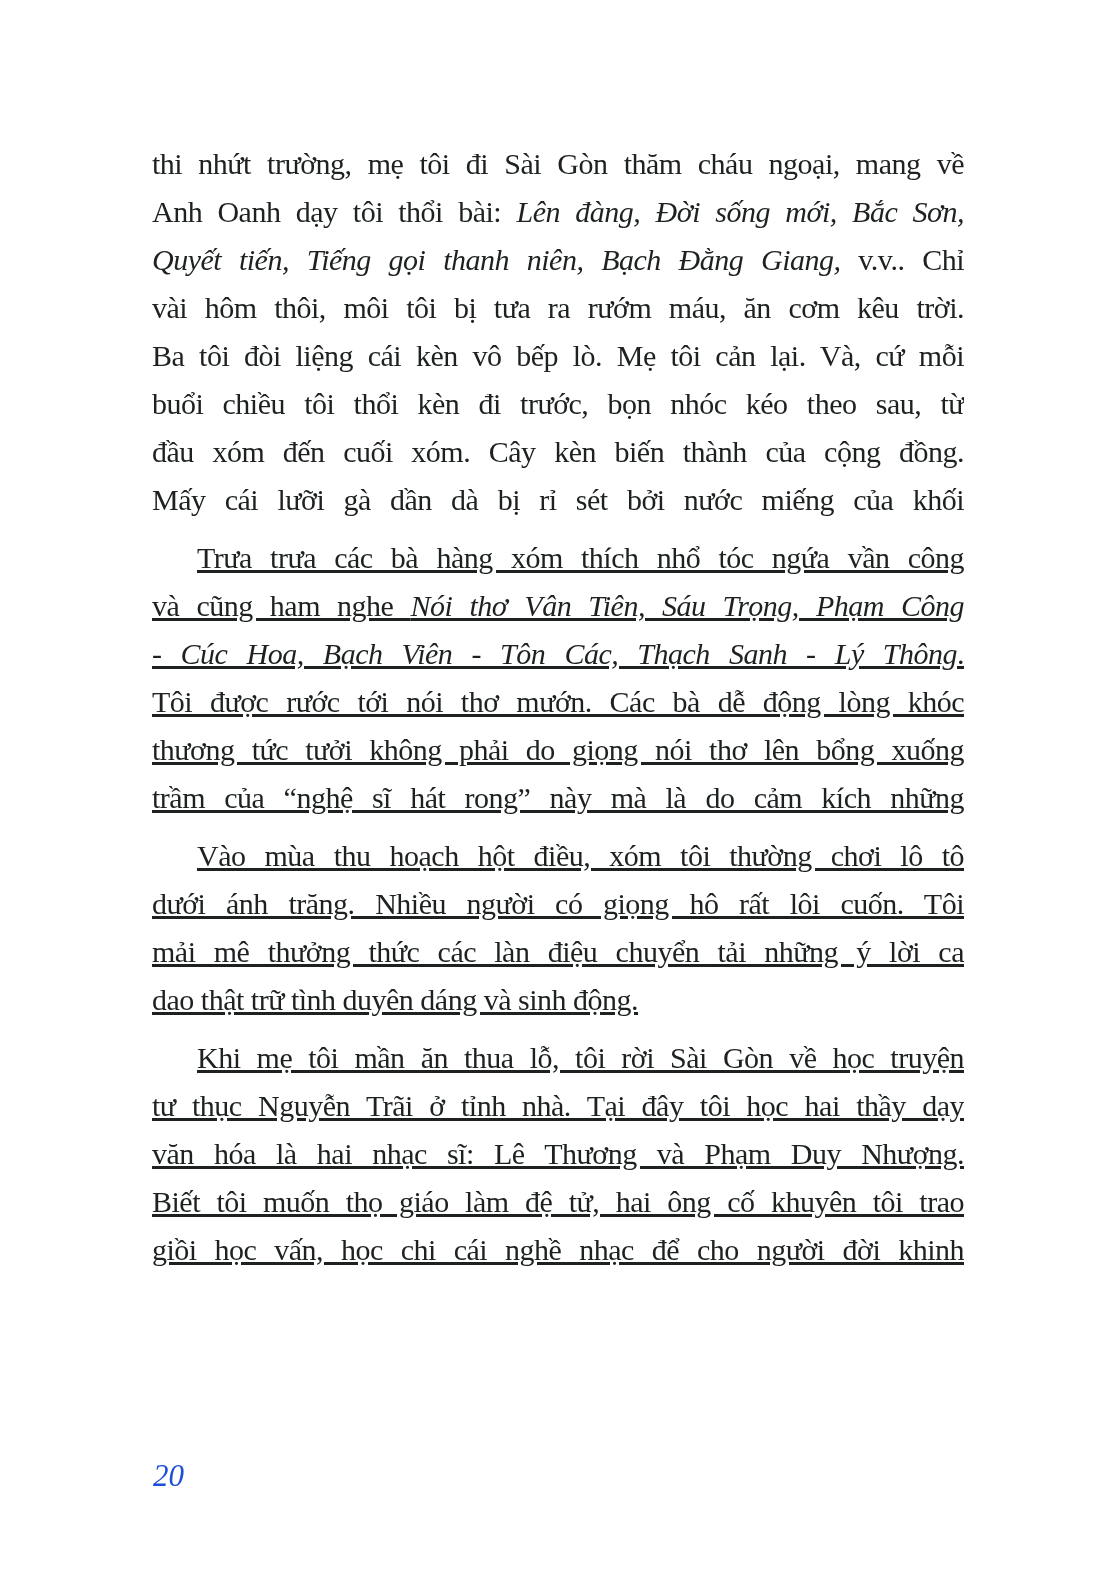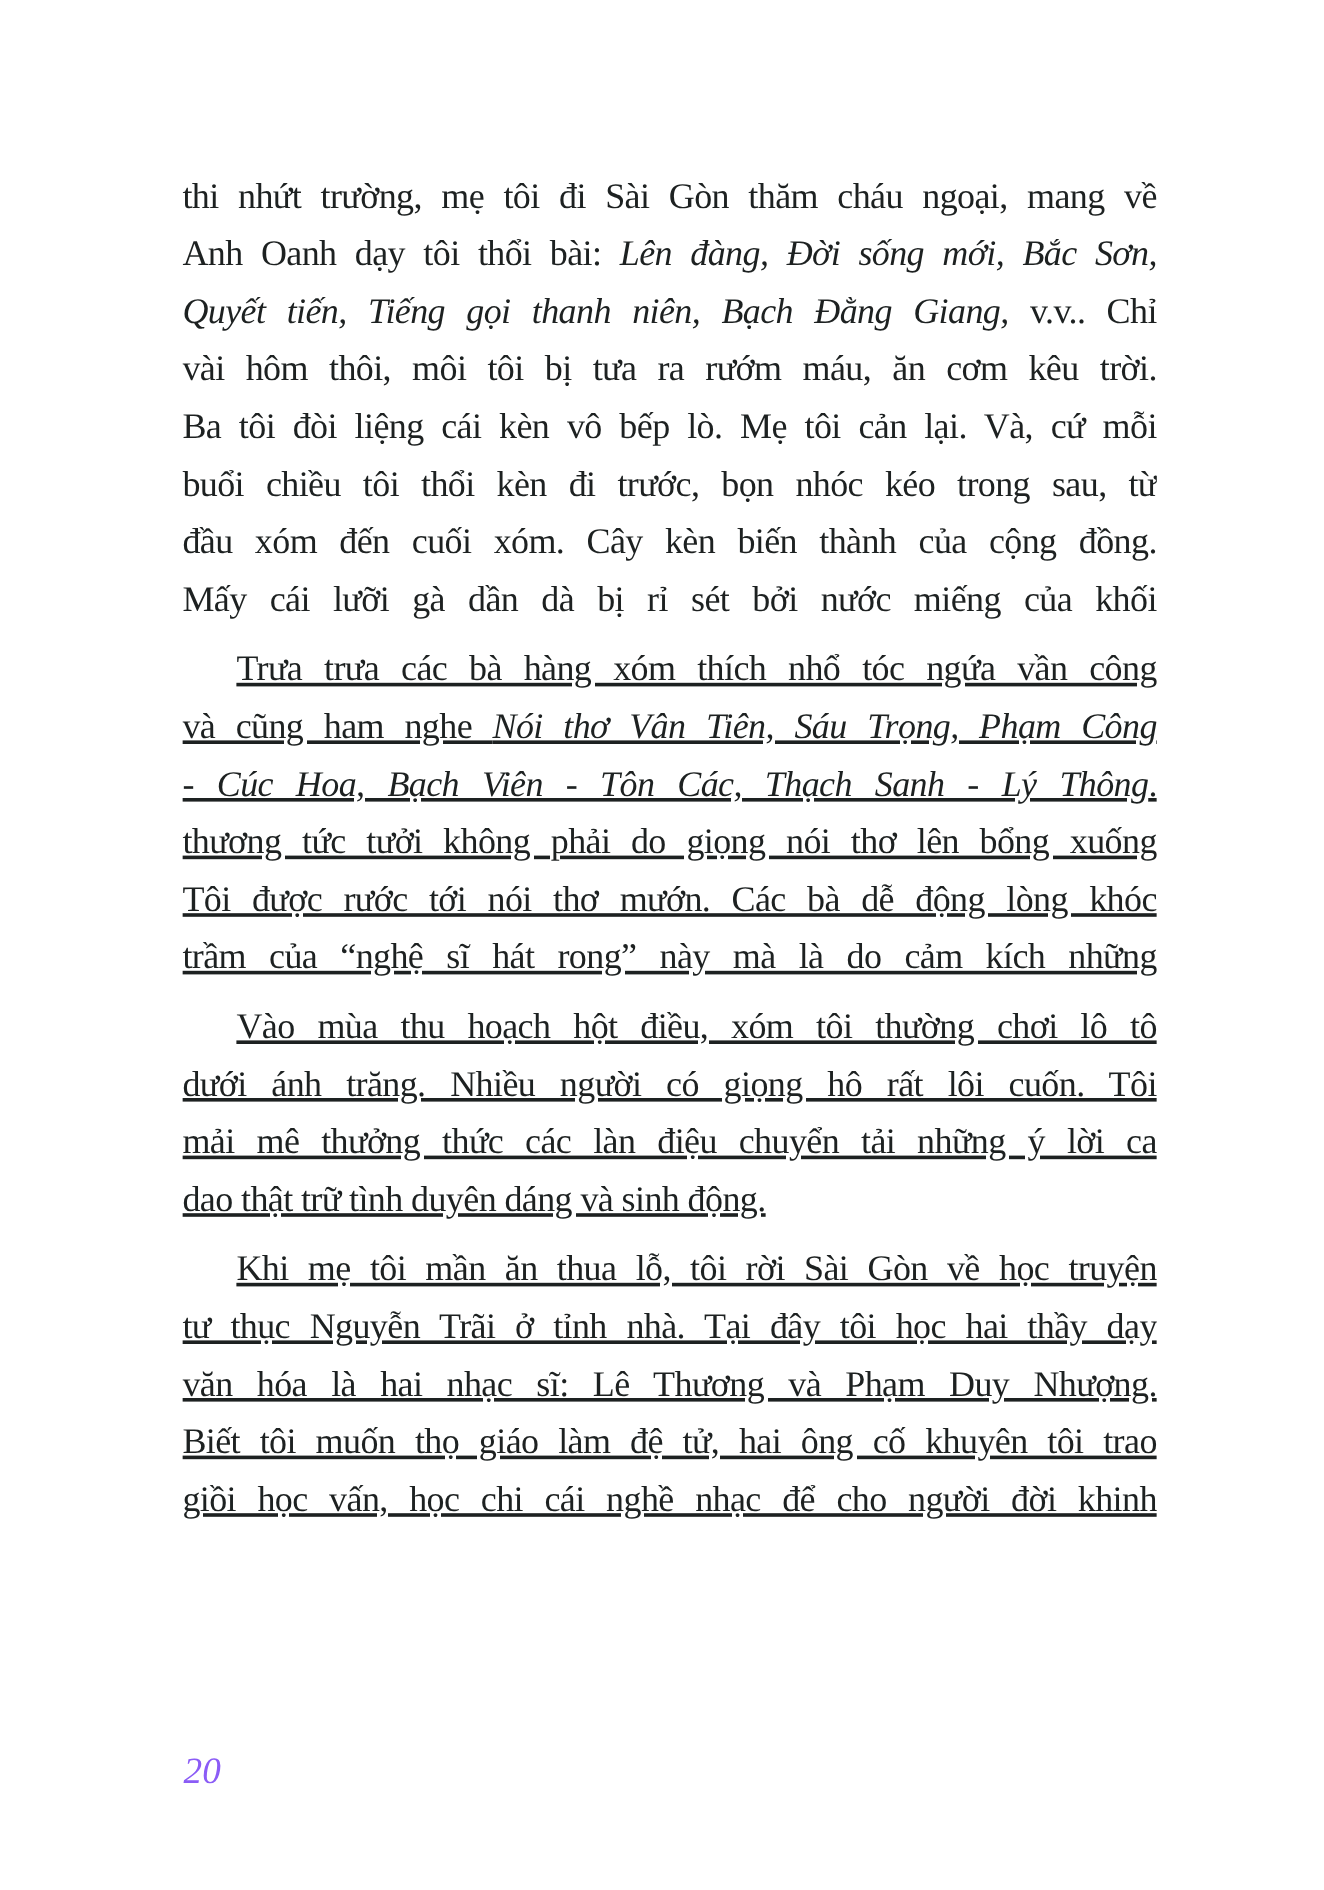--- a/index.html
+++ b/index.html
@@ -41,44 +41,44 @@
   }
   .line.indent { text-indent: 45px; }
   .it { font-style: italic; }
   .page-number {
     position: absolute;
     left: 153px;
     top: 1452px;
     font-size: 31px;
     line-height: 48px;
     font-style: italic;
-    color: #8b5cf6;
+    color: #1d4ed8;
   }
 </style>
 </head>
 <body>
 
 <div class="page">
   <div class="text-block">
       <div class="para">
         <div class="line"><span>thi nhứt trường, mẹ tôi đi Sài Gòn thăm cháu ngoại, mang về</span></div>
         <div class="line"><span>Anh Oanh dạy tôi thổi bài: </span><span class="it">Lên đàng, Đời sống mới, Bắc Sơn,</span></div>
         <div class="line"><span class="it">Quyết tiến, Tiếng gọi thanh niên, Bạch Đằng Giang,</span><span> v.v.. Chỉ</span></div>
         <div class="line"><span>vài hôm thôi, môi tôi bị tưa ra rướm máu, ăn cơm kêu trời.</span></div>
         <div class="line"><span>Ba tôi đòi liệng cái kèn vô bếp lò. Mẹ tôi cản lại. Và, cứ mỗi</span></div>
-        <div class="line"><span>buổi chiều tôi thổi kèn đi trước, bọn nhóc kéo trong sau, từ</span></div>
+        <div class="line"><span>buổi chiều tôi thổi kèn đi trước, bọn nhóc kéo theo sau, từ</span></div>
         <div class="line"><span>đầu xóm đến cuối xóm. Cây kèn biến thành của cộng đồng.</span></div>
         <div class="line"><span>Mấy cái lưỡi gà dần dà bị rỉ sét bởi nước miếng của khối</span></div>
       </div>
       <div class="para">
         <div class="line indent"><span>Trưa trưa các bà hàng xóm thích nhổ tóc ngứa vần công</span></div>
         <div class="line"><span>và cũng ham nghe </span><span class="it">Nói thơ Vân Tiên, Sáu Trọng, Phạm Công</span></div>
         <div class="line"><span class="it">- Cúc Hoa, Bạch Viên - Tôn Các, Thạch Sanh - Lý Thông</span><span>.</span></div>
+        <div class="line"><span>Tôi được rước tới nói thơ mướn. Các bà dễ động lòng khóc</span></div>
         <div class="line"><span>thương tức tưởi không phải do giọng nói thơ lên bổng xuống</span></div>
-        <div class="line"><span>Tôi được rước tới nói thơ mướn. Các bà dễ động lòng khóc</span></div>
         <div class="line"><span>trầm của “nghệ sĩ hát rong” này mà là do cảm kích những</span></div>
       </div>
       <div class="para">
         <div class="line indent"><span>Vào mùa thu hoạch hột điều, xóm tôi thường chơi lô tô</span></div>
         <div class="line"><span>dưới ánh trăng. Nhiều người có giọng hô rất lôi cuốn. Tôi</span></div>
         <div class="line"><span>mải mê thưởng thức các làn điệu chuyển tải những ý lời ca</span></div>
         <div class="line end"><span>dao thật trữ tình duyên dáng và sinh động.</span></div>
       </div>
       <div class="para">
         <div class="line indent"><span>Khi mẹ tôi mần ăn thua lỗ, tôi rời Sài Gòn về học truyện</span></div>

